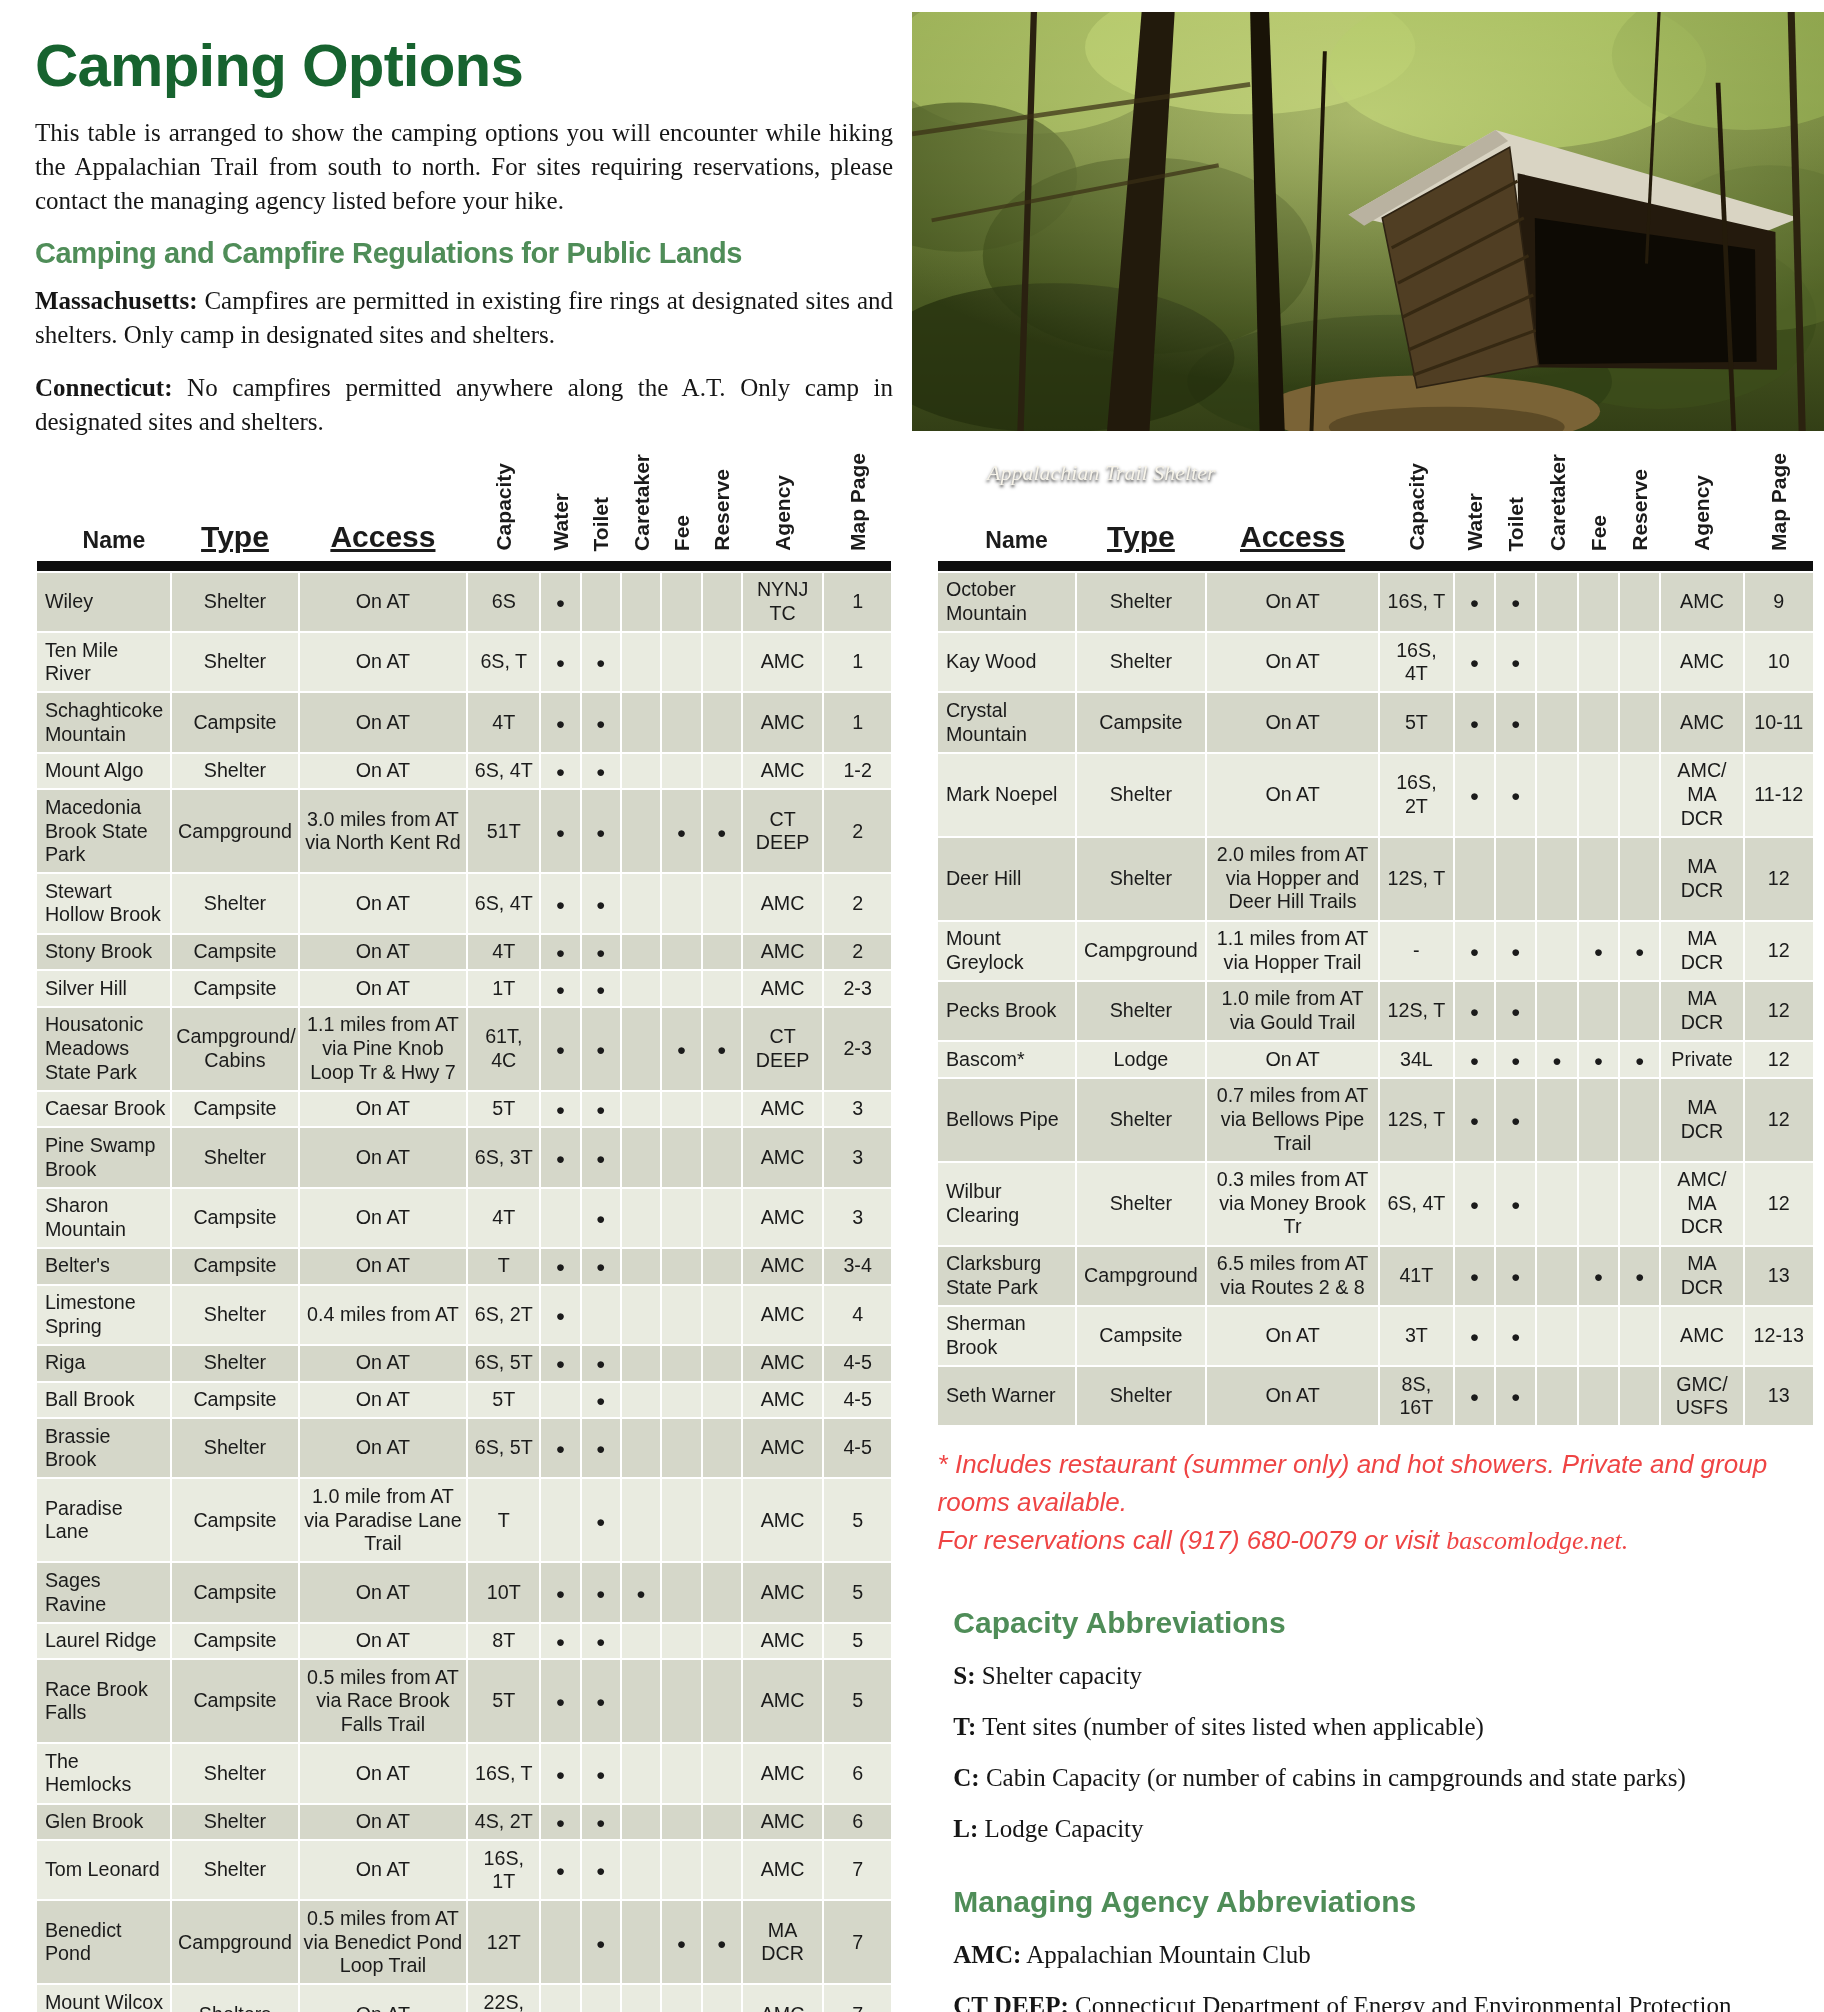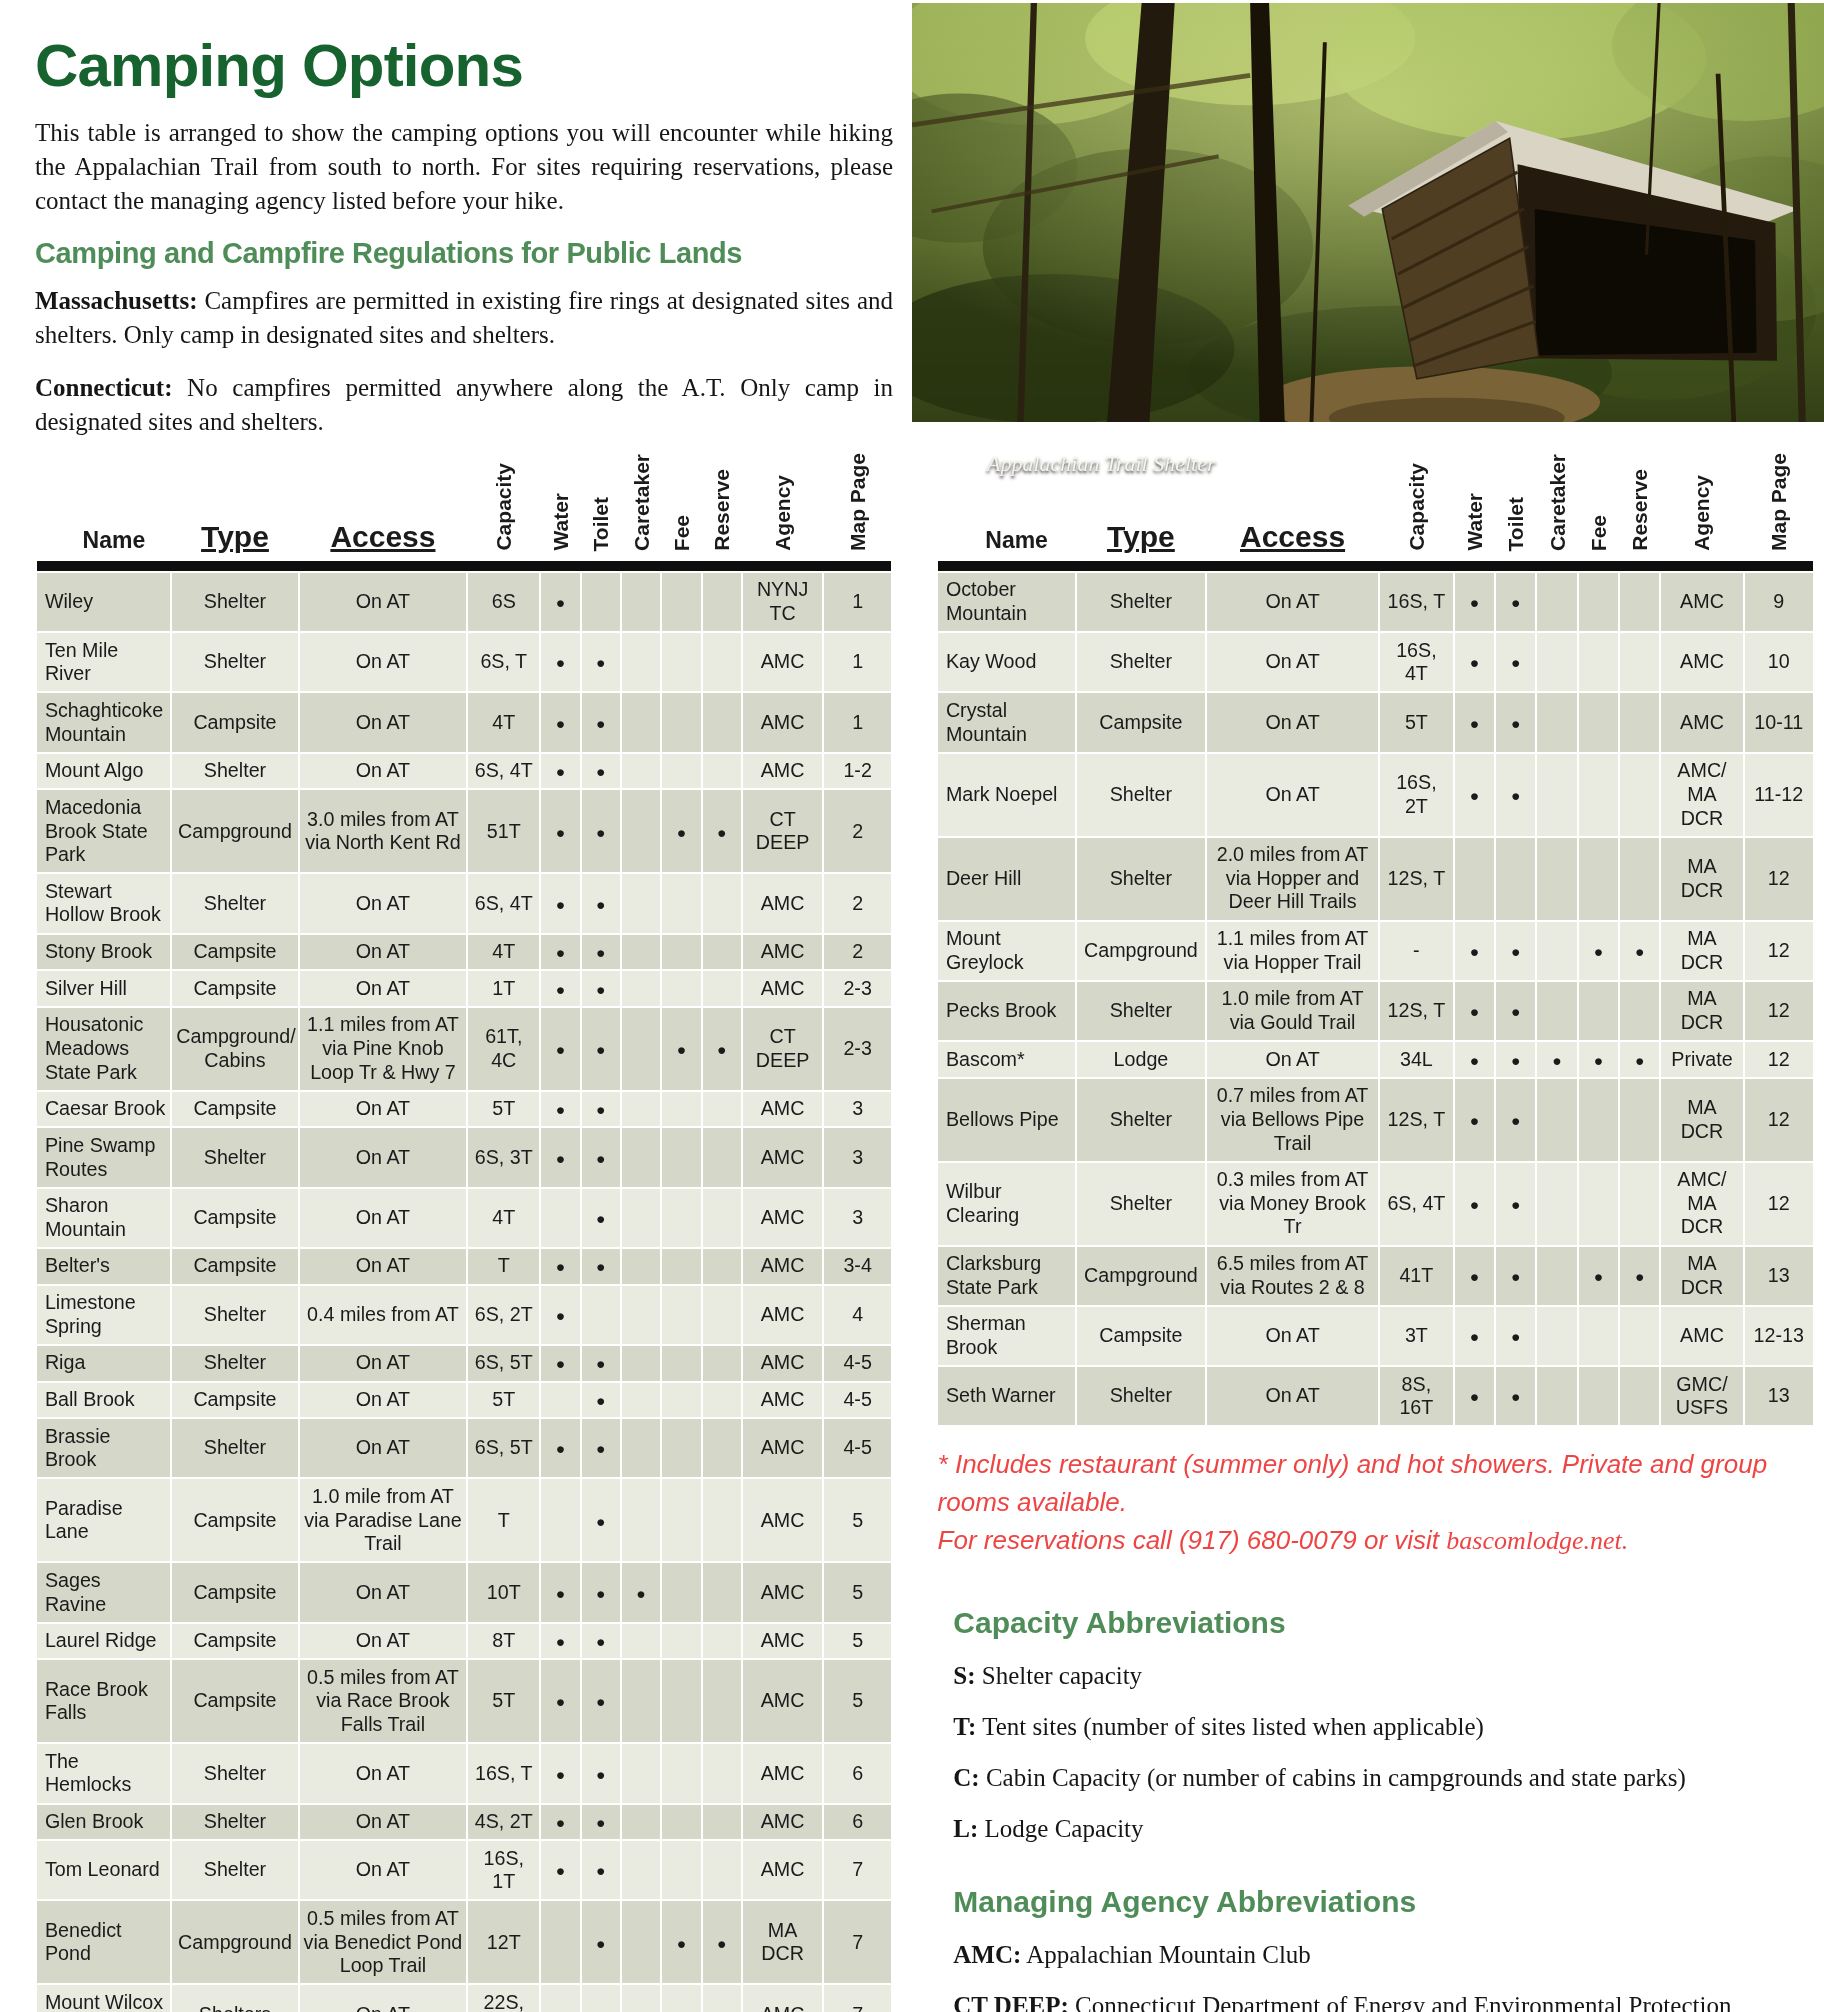--- a/index.html
+++ b/index.html
@@ -16,21 +16,21 @@
     margin:0 0 15.7px 0;
   }
   .body-par { font-size:25px; line-height:1.36; text-align:justify; margin:0 0 19px 0; }
   .green-h {
     font-family:"Liberation Sans", sans-serif; font-weight:bold;
     color:var(--heading-green,#4f8d58); font-size:29px; letter-spacing:-0.4px;
     margin:9.4px 0 14px 0;
   }
   .state-label { font-weight:bold; }
   
-  .photo { position:absolute; left:912px; top:3px; width:913px; height:487px; overflow:hidden;text-decoration:underline; }
+  .photo { position:absolute; left:912px; top:12px; width:913px; height:487px; overflow:hidden;text-decoration:underline; }
   .photo svg { display:block; }
   .photo-caption {
     position:absolute; left:75px; bottom:12.6px;
     font-family:"Liberation Serif", serif; font-style:italic;
     color:#f7f4ea; font-size:22px; text-shadow:0 1.6px 3.1px rgba(0,0,0,.85);
   }
   
   .table-wrap-left  { position:absolute; left:35px;   top:428px; width:858px; }
   .table-wrap-right { position:absolute; left:936px; top:428px; width:879px; }
   table.camp {
@@ -289,21 +289,21 @@
           <td class="capacity">5T</td>
           <td class="amen"><span class="dot">●</span></td>
           <td class="amen"><span class="dot">●</span></td>
           <td class="amen"></td>
           <td class="amen"></td>
           <td class="amen"></td>
           <td class="agency">AMC</td>
           <td class="map">3</td>
         </tr>
         <tr>
-          <td class="name">Pine Swamp Routes</td>
+          <td class="name">Pine Swamp Brook</td>
           <td class="type">Shelter</td>
           <td class="access">On AT</td>
           <td class="capacity">6S, 3T</td>
           <td class="amen"><span class="dot">●</span></td>
           <td class="amen"><span class="dot">●</span></td>
           <td class="amen"></td>
           <td class="amen"></td>
           <td class="amen"></td>
           <td class="agency">AMC</td>
           <td class="map">3</td>

